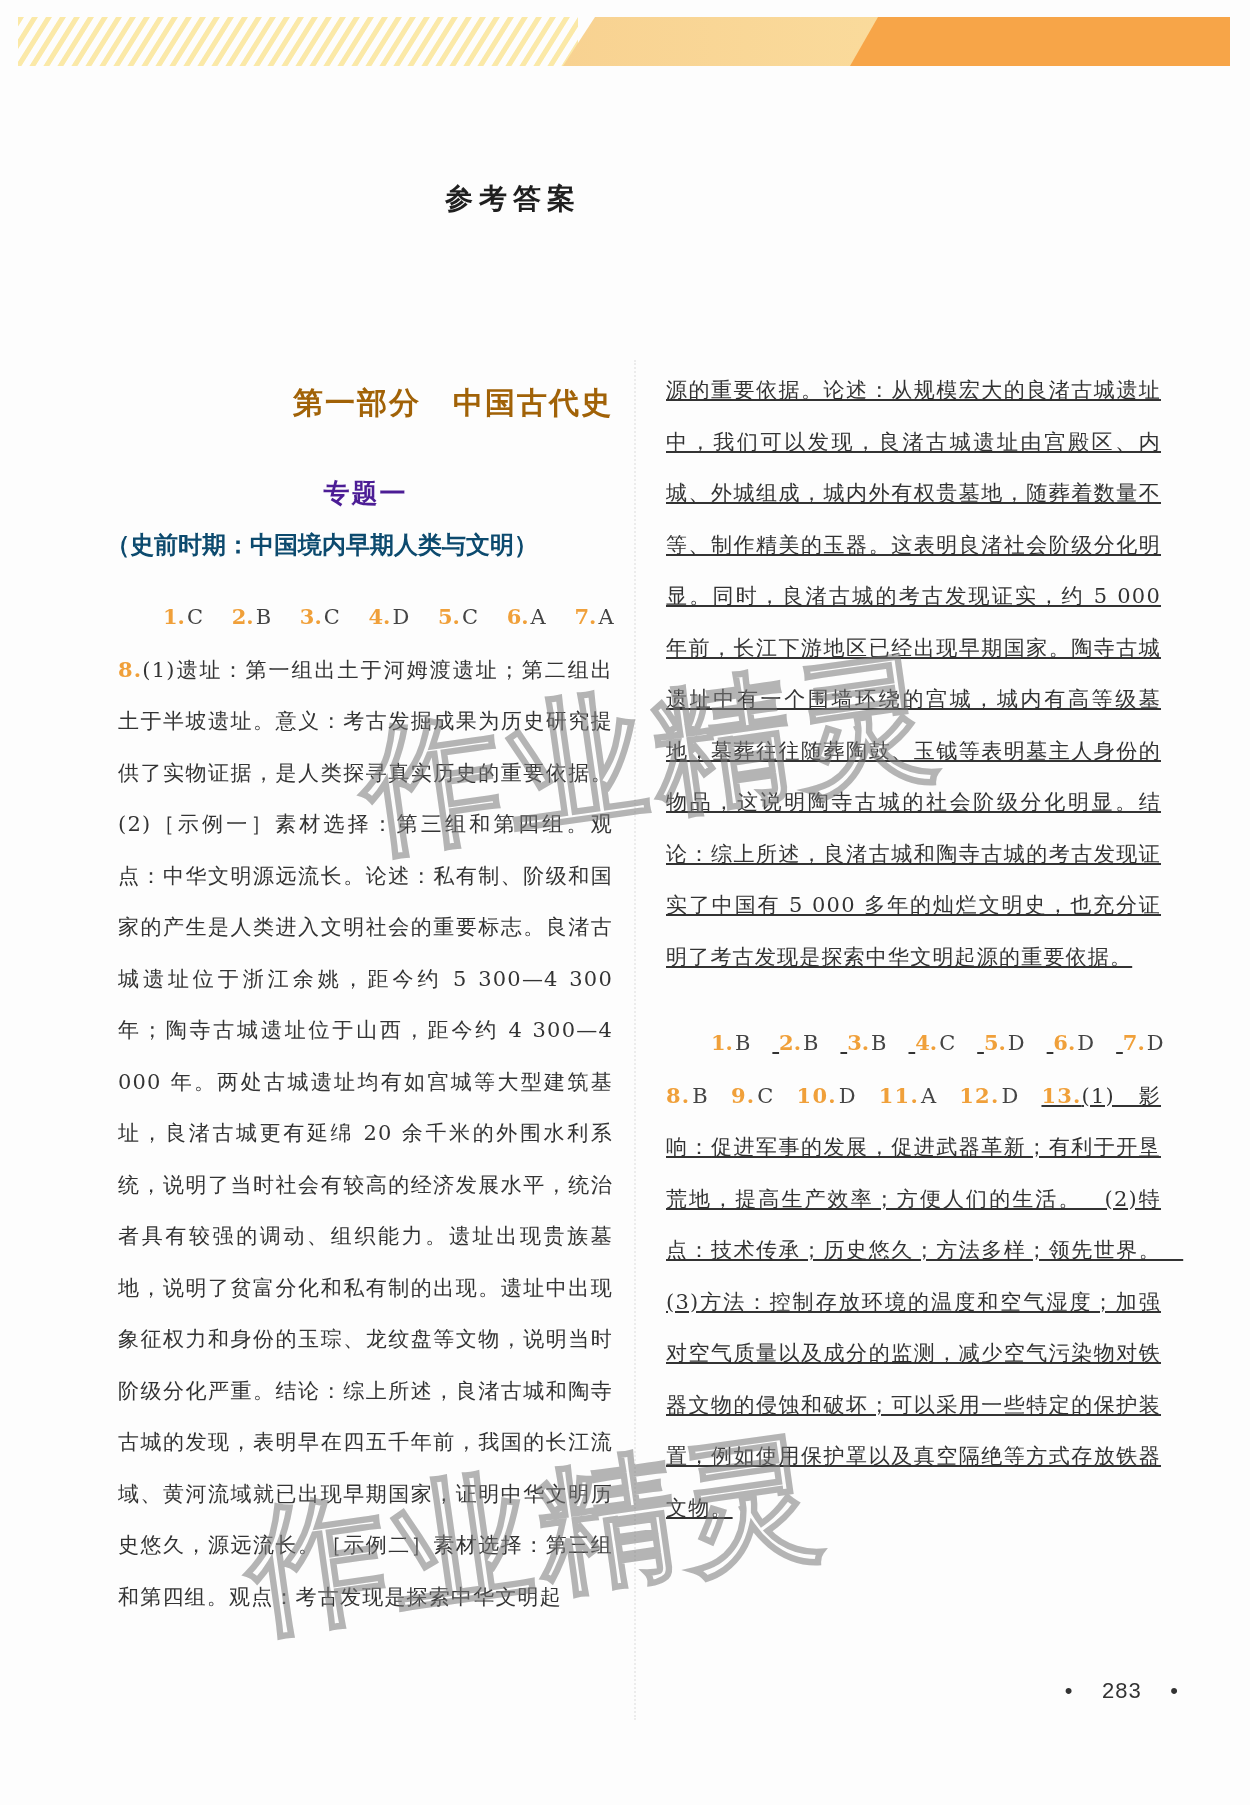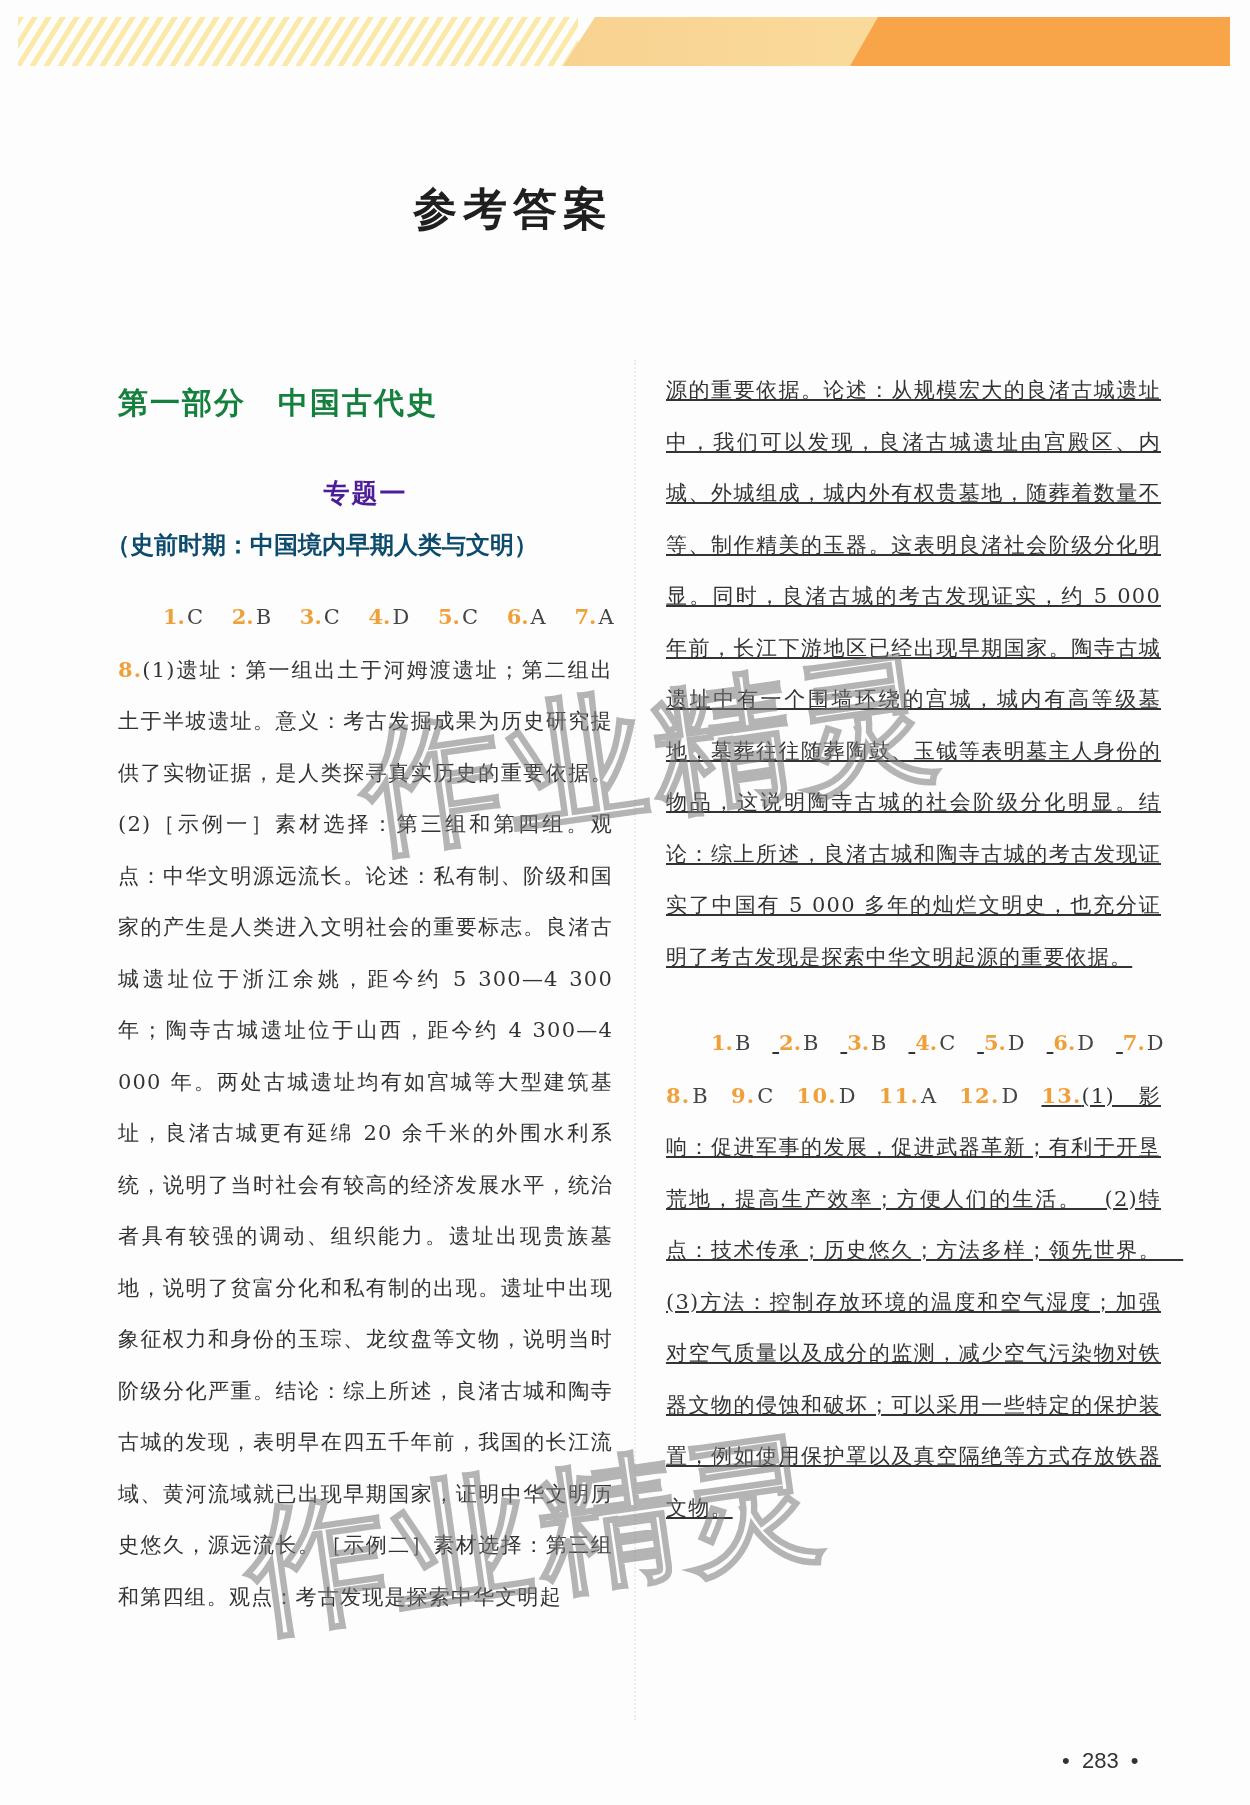--- a/index.html
+++ b/index.html
@@ -26,21 +26,21 @@
     .banner svg { display: block; }
 
     .page-title {
       position: absolute;
       top: 180px;
       left: 0;
       width: 1026px;
       text-align: center;
       font-family: "DejaVu Serif", "Liberation Serif", serif;
       font-weight: bold;
-      font-size: 44px;
+      font-size: 28px;
       letter-spacing: 6px;
       color: #1f1f1f;
     }
 
     .column {
       position: absolute;
       top: 355px;
       width: 495px;
     }
     .col-left { left: 118px; }
@@ -49,25 +49,25 @@
     .divider {
       position: absolute;
       left: 634px;
       top: 360px;
       width: 0;
       height: 1360px;
       border-left: 2px dotted #ececec;
     }
 
     .part-title {
-      text-align: left;
+      text-align: right;
       font-family: "DejaVu Sans", "Liberation Sans", sans-serif;
       font-weight: bold;
       font-size: 30px;
-      color: #15803d;
+      color: #a16207;
       margin: 28px 0 52px 0;
       letter-spacing: 2px;
       white-space: pre;
     }
     .topic-title {
       text-align: center;
       font-family: "DejaVu Sans", "Liberation Sans", sans-serif;
       font-weight: bold;
       font-size: 26px;
       color: #4c1d95;
@@ -110,22 +110,22 @@
     }
     .para .num {
       color: #f0a03a;
       font-weight: bold;
     }
     .gap-topic2 { height: 34px; }
 
     .page-number {
       position: absolute;
       left: 1062px;
-      top: 1748px;
-      font-family: Liberation Sans, sans-serif;
+      top: 1680px;
+      font-family: Liberation Mono, monospace;
       font-size: 22px;
       color: #333;
       white-space: pre;
     }
 
     
     .watermark {
       position: absolute;
       font-family: "DejaVu Sans", "Liberation Sans", sans-serif;
       font-weight: bold;

